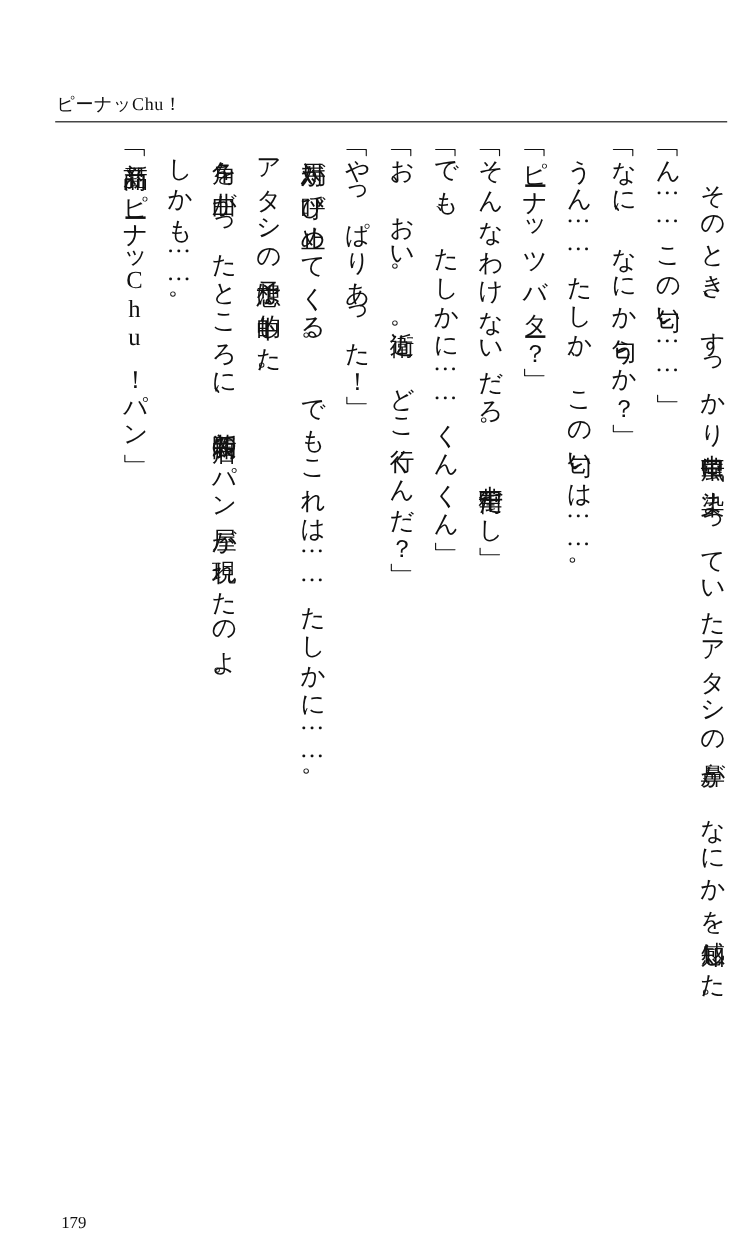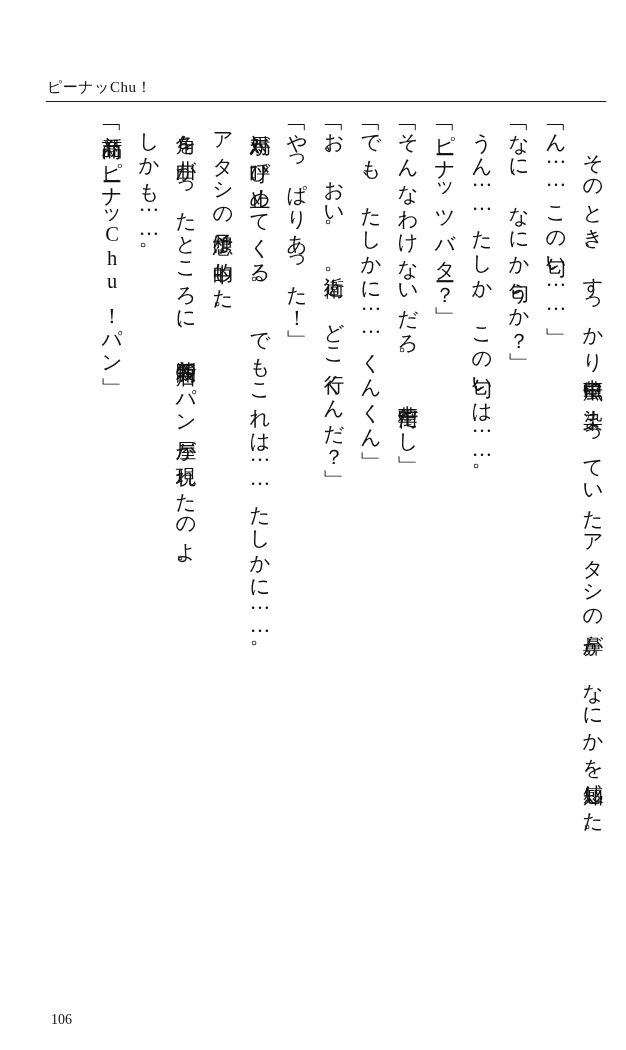--- a/index.html
+++ b/index.html
@@ -102,15 +102,15 @@
     <p class="line">「でも、たしかに……くんくん」</p>
     <p class="line">「お、おい。　近衛。　どこ行くんだ？」</p>
     <p class="line">「やっぱりあった！」</p>
     <p class="line">対馬が呼び止めてくる。　でもこれは……たしかに……。</p>
     <p class="line">アタシの予想は的中した。</p>
     <p class="line">角を曲がったところに、新装開店のパン屋が現れたのよ。</p>
     <p class="line">しかも……。</p>
     <p class="line">「新商品　ピーナッChu！パン」</p>
   </div>
 
-  <div class="folio">106</div>
+  <div class="folio">179</div>
 
 </div>
 
 </body></html>

